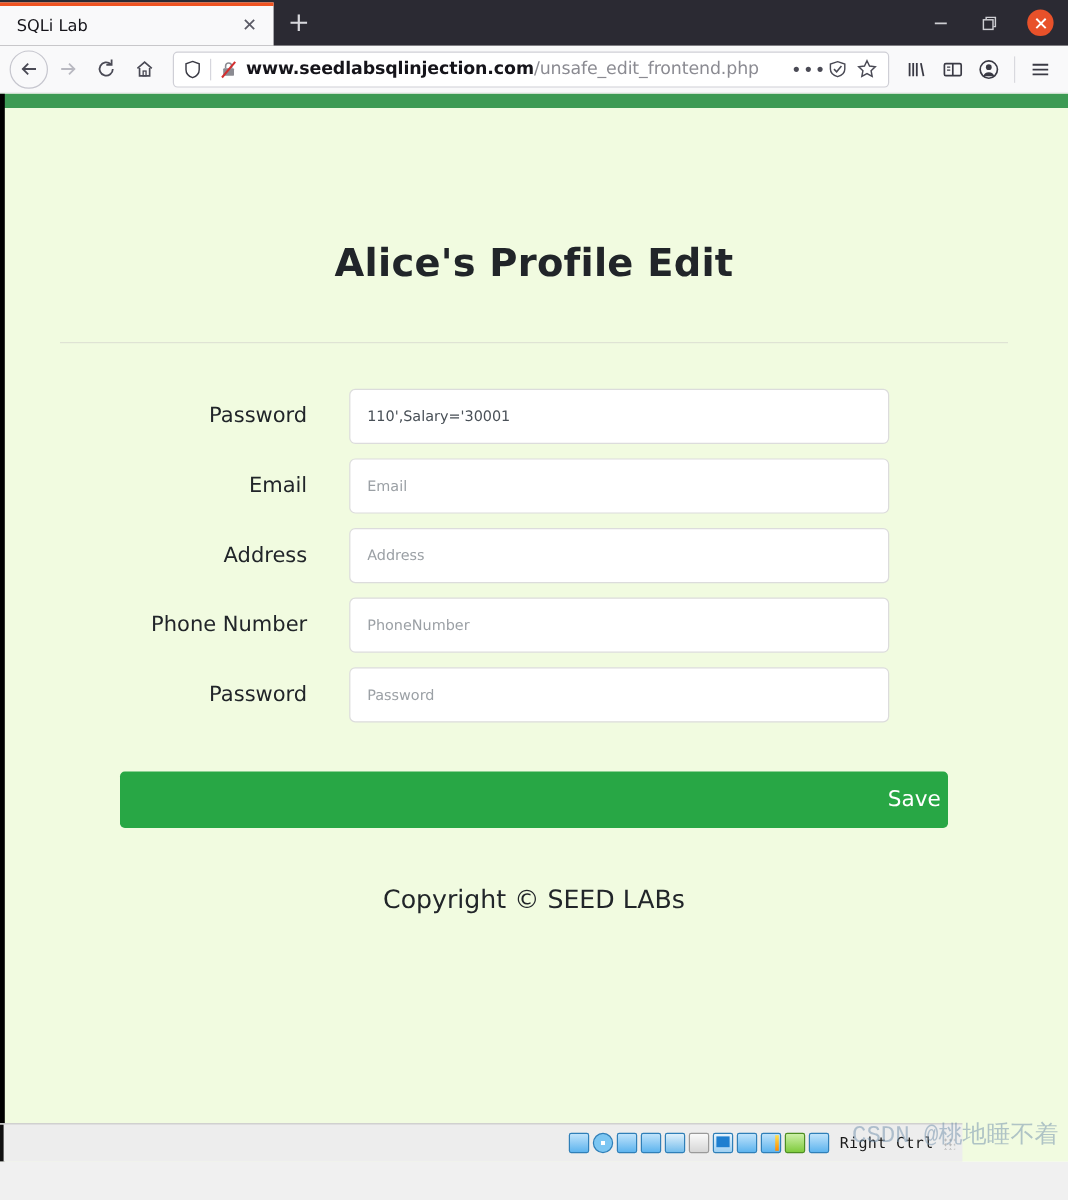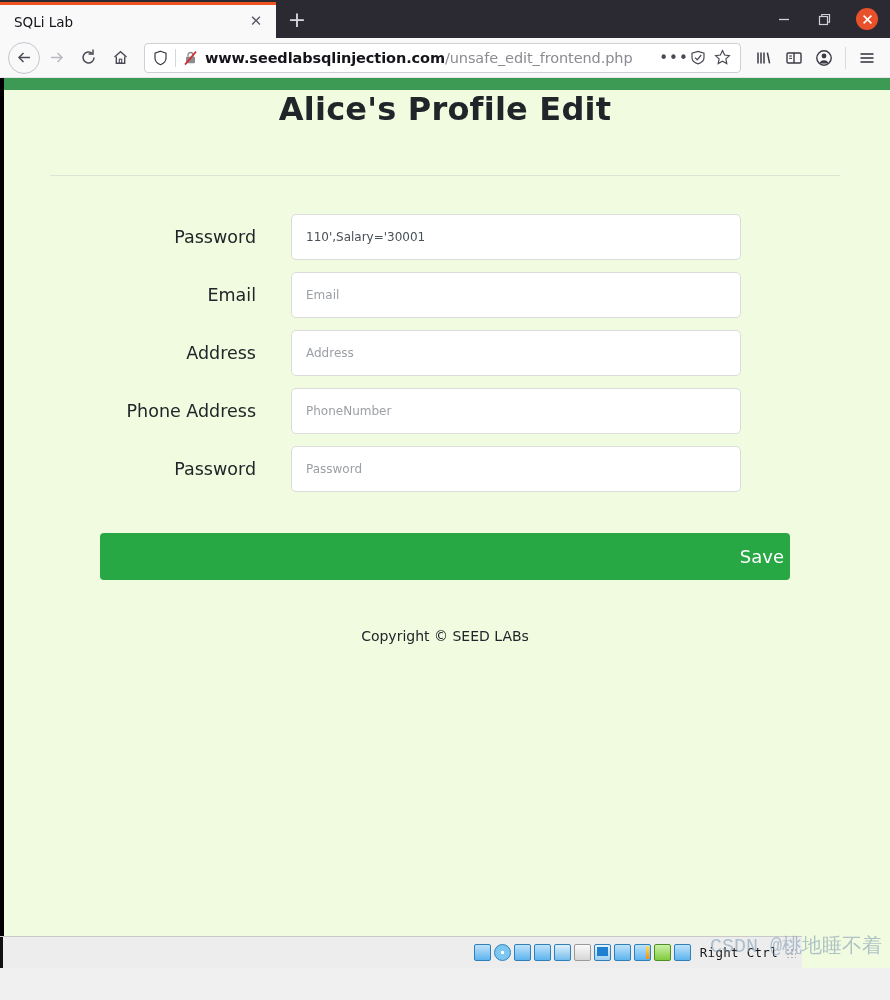--- a/index.html
+++ b/index.html
@@ -12,21 +12,21 @@
   }
 
   
   .browser { width: 890px; height: 968px; background: #fff; position: relative; }
 
   .tabstrip {
     height: 38px; background: #2b2a33; display: flex; align-items: flex-end;
     position: relative;
   }
   .tab {
-    width: 276px; height: 36px; background: #f9f9fa; border-top: 3px solid #ef5321;
+    width: 228px; height: 36px; background: #f9f9fa; border-top: 3px solid #ef5321;
     display: flex; align-items: center; padding: 0 10px 0 14px;
     position: relative; cursor: default;
   }
   .tab-title {
     flex: 1; font-size: 13.5px; color: #15141a; white-space: nowrap;
     overflow: hidden; text-overflow: ellipsis;
   }
   .tab-close {
     width: 20px; height: 20px; display: flex; align-items: center; justify-content: center;
     color: #5b5b66; font-size: 15px; line-height: 1; cursor: pointer;
@@ -83,21 +83,21 @@
     width: 30px; height: 30px; display: flex; align-items: center; justify-content: center;
     color: #3a3a44; cursor: pointer; flex: none;
   }
 
   
   .viewport { height: 890px; background: #f1fbe0; position: relative; overflow: hidden; }
   .sitebar { height: 12px; background: #3d9a54; }
 
   .page-title {
     text-align: center; font-size: 32px; font-weight: 700; color: #212529;
-    margin: 0; letter-spacing: 0.2px;
+    margin: 0; padding-top: 110px; letter-spacing: 0.2px;
   }
   .divider {
     height: 1px; background: #dfe3d4; margin: 47px 50px 0 50px;
   }
 
   .form { margin-top: 38px; padding: 0 50px; }
   .formrow {
     display: flex; align-items: center; margin-bottom: 12px;
   }
   .formlabel {
@@ -114,21 +114,21 @@
 
   .save-btn {
     display: block; width: 690px; height: 47px; margin: 41px auto 0 auto;
     background: #28a745; border: none; border-radius: 4px;
     color: #fff; font-size: 18px; cursor: pointer;
     font-family: "DejaVu Sans", "Liberation Sans", sans-serif;
     text-align: right;
   }
 
   .copyright {
-    text-align: center; margin-top: 48px; font-size: 14px; color: #212529;
+    text-align: center; margin-top: 48px; font-size: 21px; color: #212529;
   }
 
   
   .statusbar {
     position: absolute; left: 0; bottom: 0; width: 802px; height: 32px;
     background: #ededed; border-top: 1px solid #c9c9c9;
     display: flex; align-items: center; justify-content: flex-end;
     padding-right: 6px; overflow: hidden;
   }
   .vb-icons { display: flex; align-items: center; gap: 3px; }
@@ -313,21 +313,21 @@
         <label class="formlabel">Email</label>
         <input class="forminput" placeholder="Email" style="">
       </div>
 
       <div class="formrow">
         <label class="formlabel">Address</label>
         <input class="forminput" placeholder="Address" style="">
       </div>
 
       <div class="formrow">
-        <label class="formlabel">Phone Address</label>
+        <label class="formlabel">Phone Number</label>
         <input class="forminput" placeholder="PhoneNumber" style="">
       </div>
 
       <div class="formrow">
         <label class="formlabel">Password</label>
         <input class="forminput" placeholder="Password" style="">
       </div>
 
       <button class="save-btn">Save</button>
 

